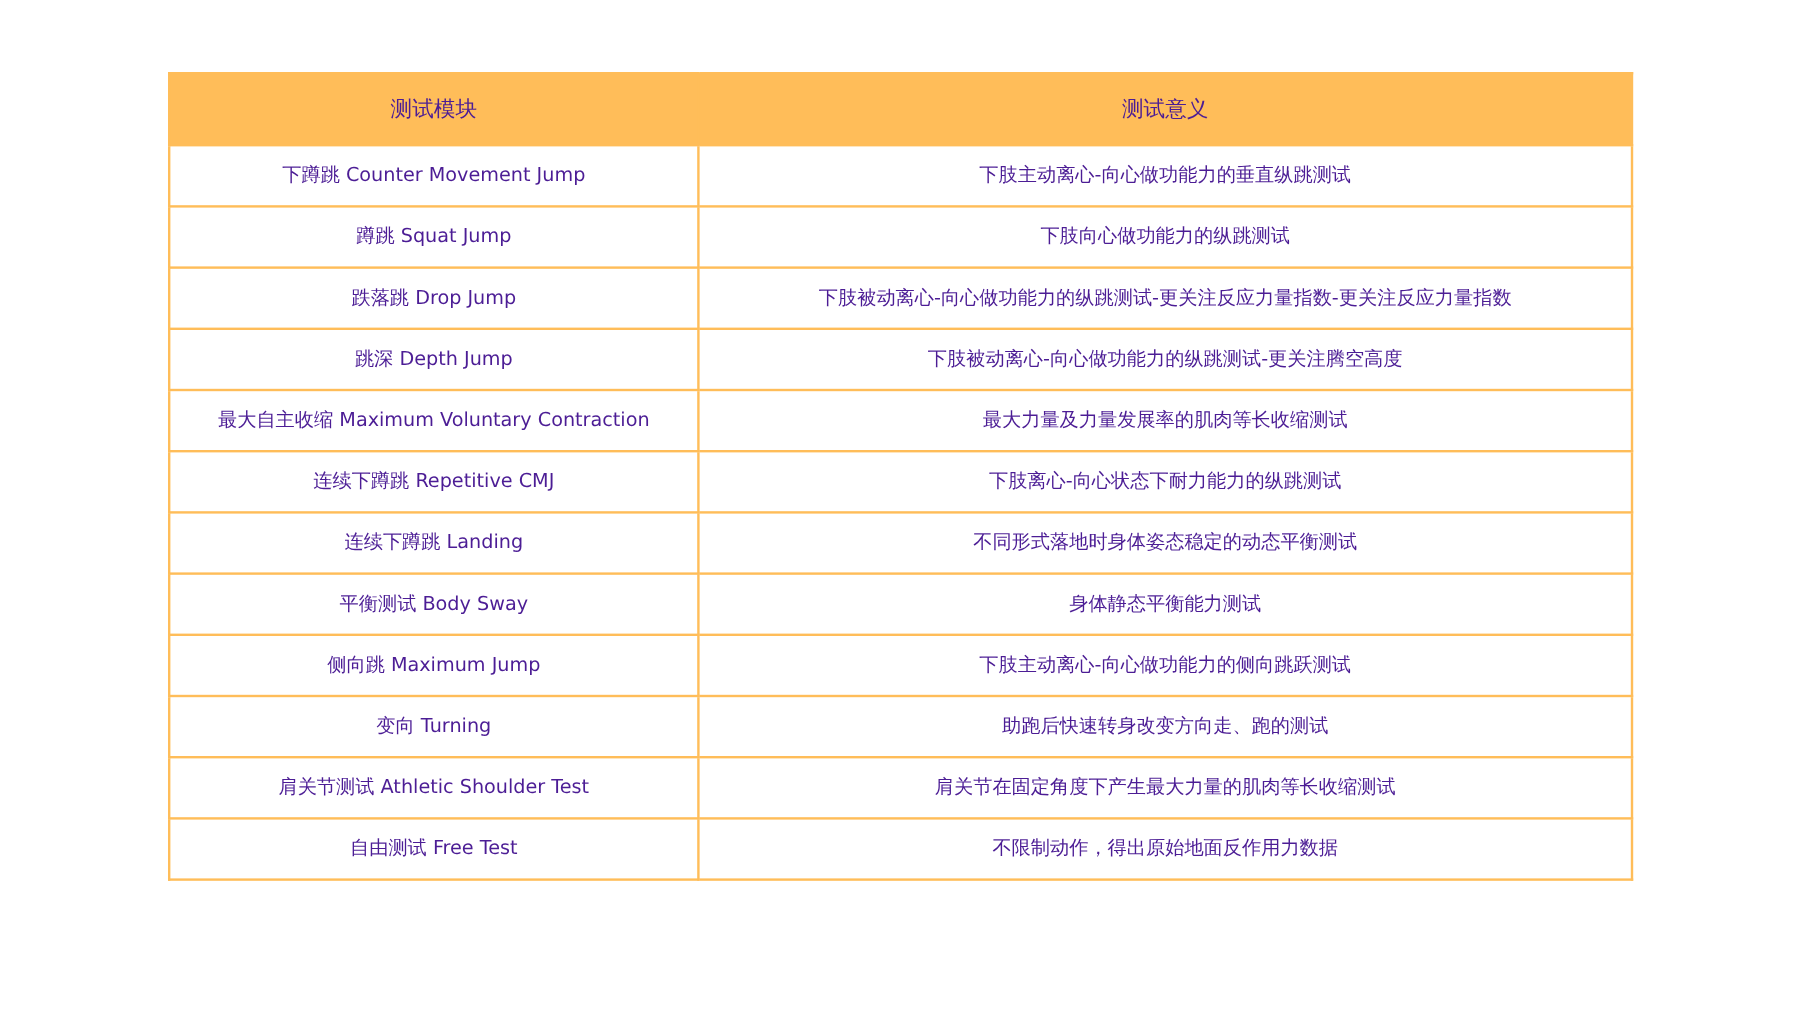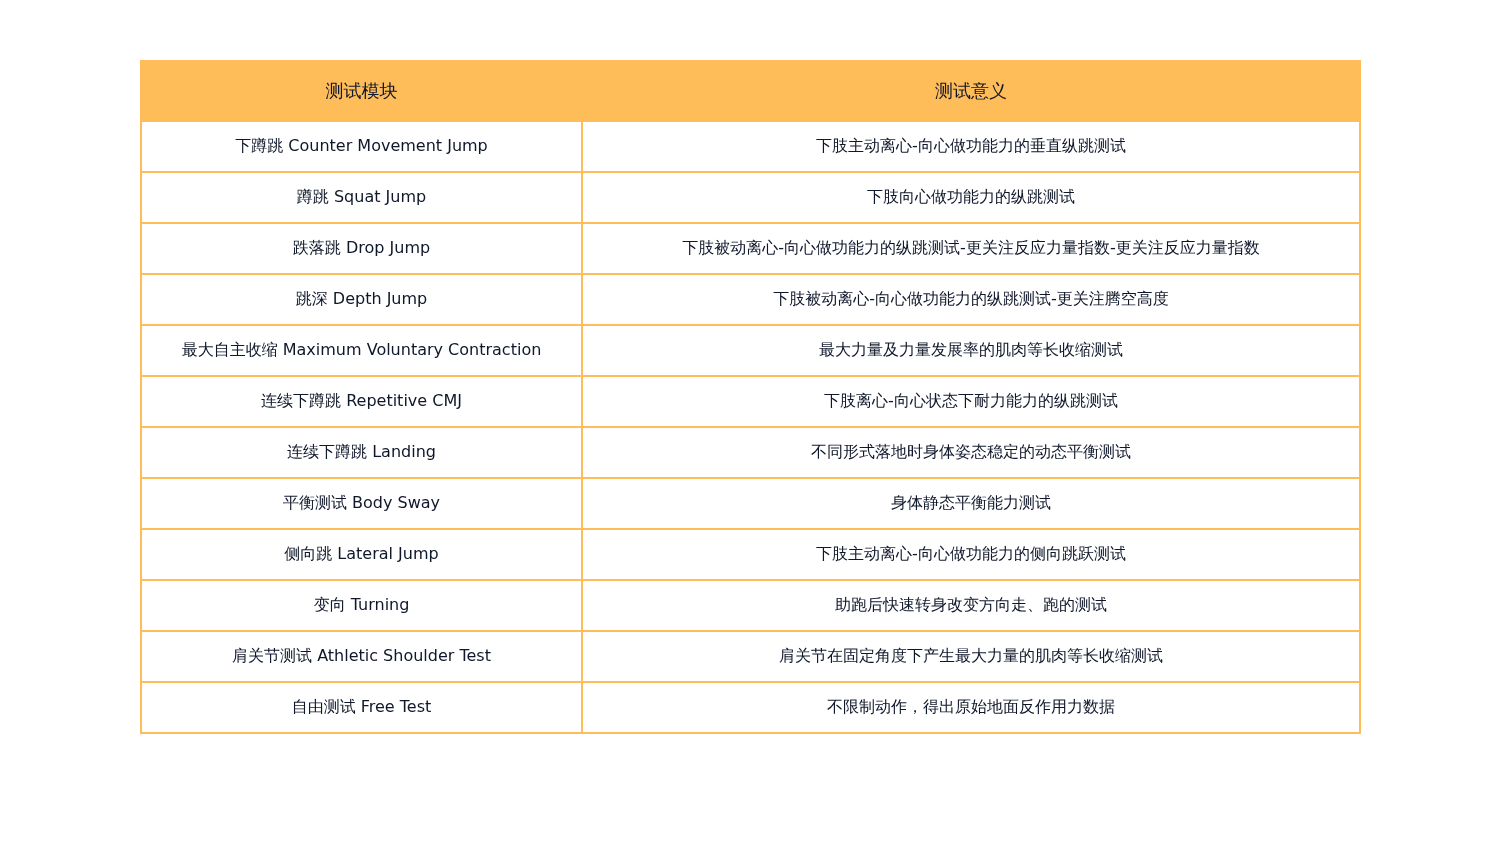--- a/index.html
+++ b/index.html
@@ -17,21 +17,21 @@
       background: #ffffff;
     }
     table.tests {
       position: absolute;
       left: 140px;
       top: 60px;
       width: 1219px;
       border-collapse: collapse;
       table-layout: fixed;
       font-family: "DejaVu Sans", "Liberation Sans", sans-serif;
-      color: #0f172a;
+      color: #4c1d95;
     }
     table.tests col.c1 { width: 441px; }
     table.tests col.c2 { width: 778px; }
     table.tests th {
       background: #ffbd59;
       height: 58px;
       font-size: 18px;
       font-weight: normal;
       text-align: center;
       border: 2px solid #ffbd59;
@@ -88,21 +88,21 @@
       </tr>
       <tr>
         <td>连续下蹲跳 Landing</td>
         <td>不同形式落地时身体姿态稳定的动态平衡测试</td>
       </tr>
       <tr>
         <td>平衡测试 Body Sway</td>
         <td>身体静态平衡能力测试</td>
       </tr>
       <tr>
-        <td>侧向跳 Lateral Jump</td>
+        <td>侧向跳 Maximum Jump</td>
         <td>下肢主动离心-向心做功能力的侧向跳跃测试</td>
       </tr>
       <tr>
         <td>变向 Turning</td>
         <td>助跑后快速转身改变方向走、跑的测试</td>
       </tr>
       <tr>
         <td>肩关节测试 Athletic Shoulder Test</td>
         <td>肩关节在固定角度下产生最大力量的肌肉等长收缩测试</td>
       </tr>

